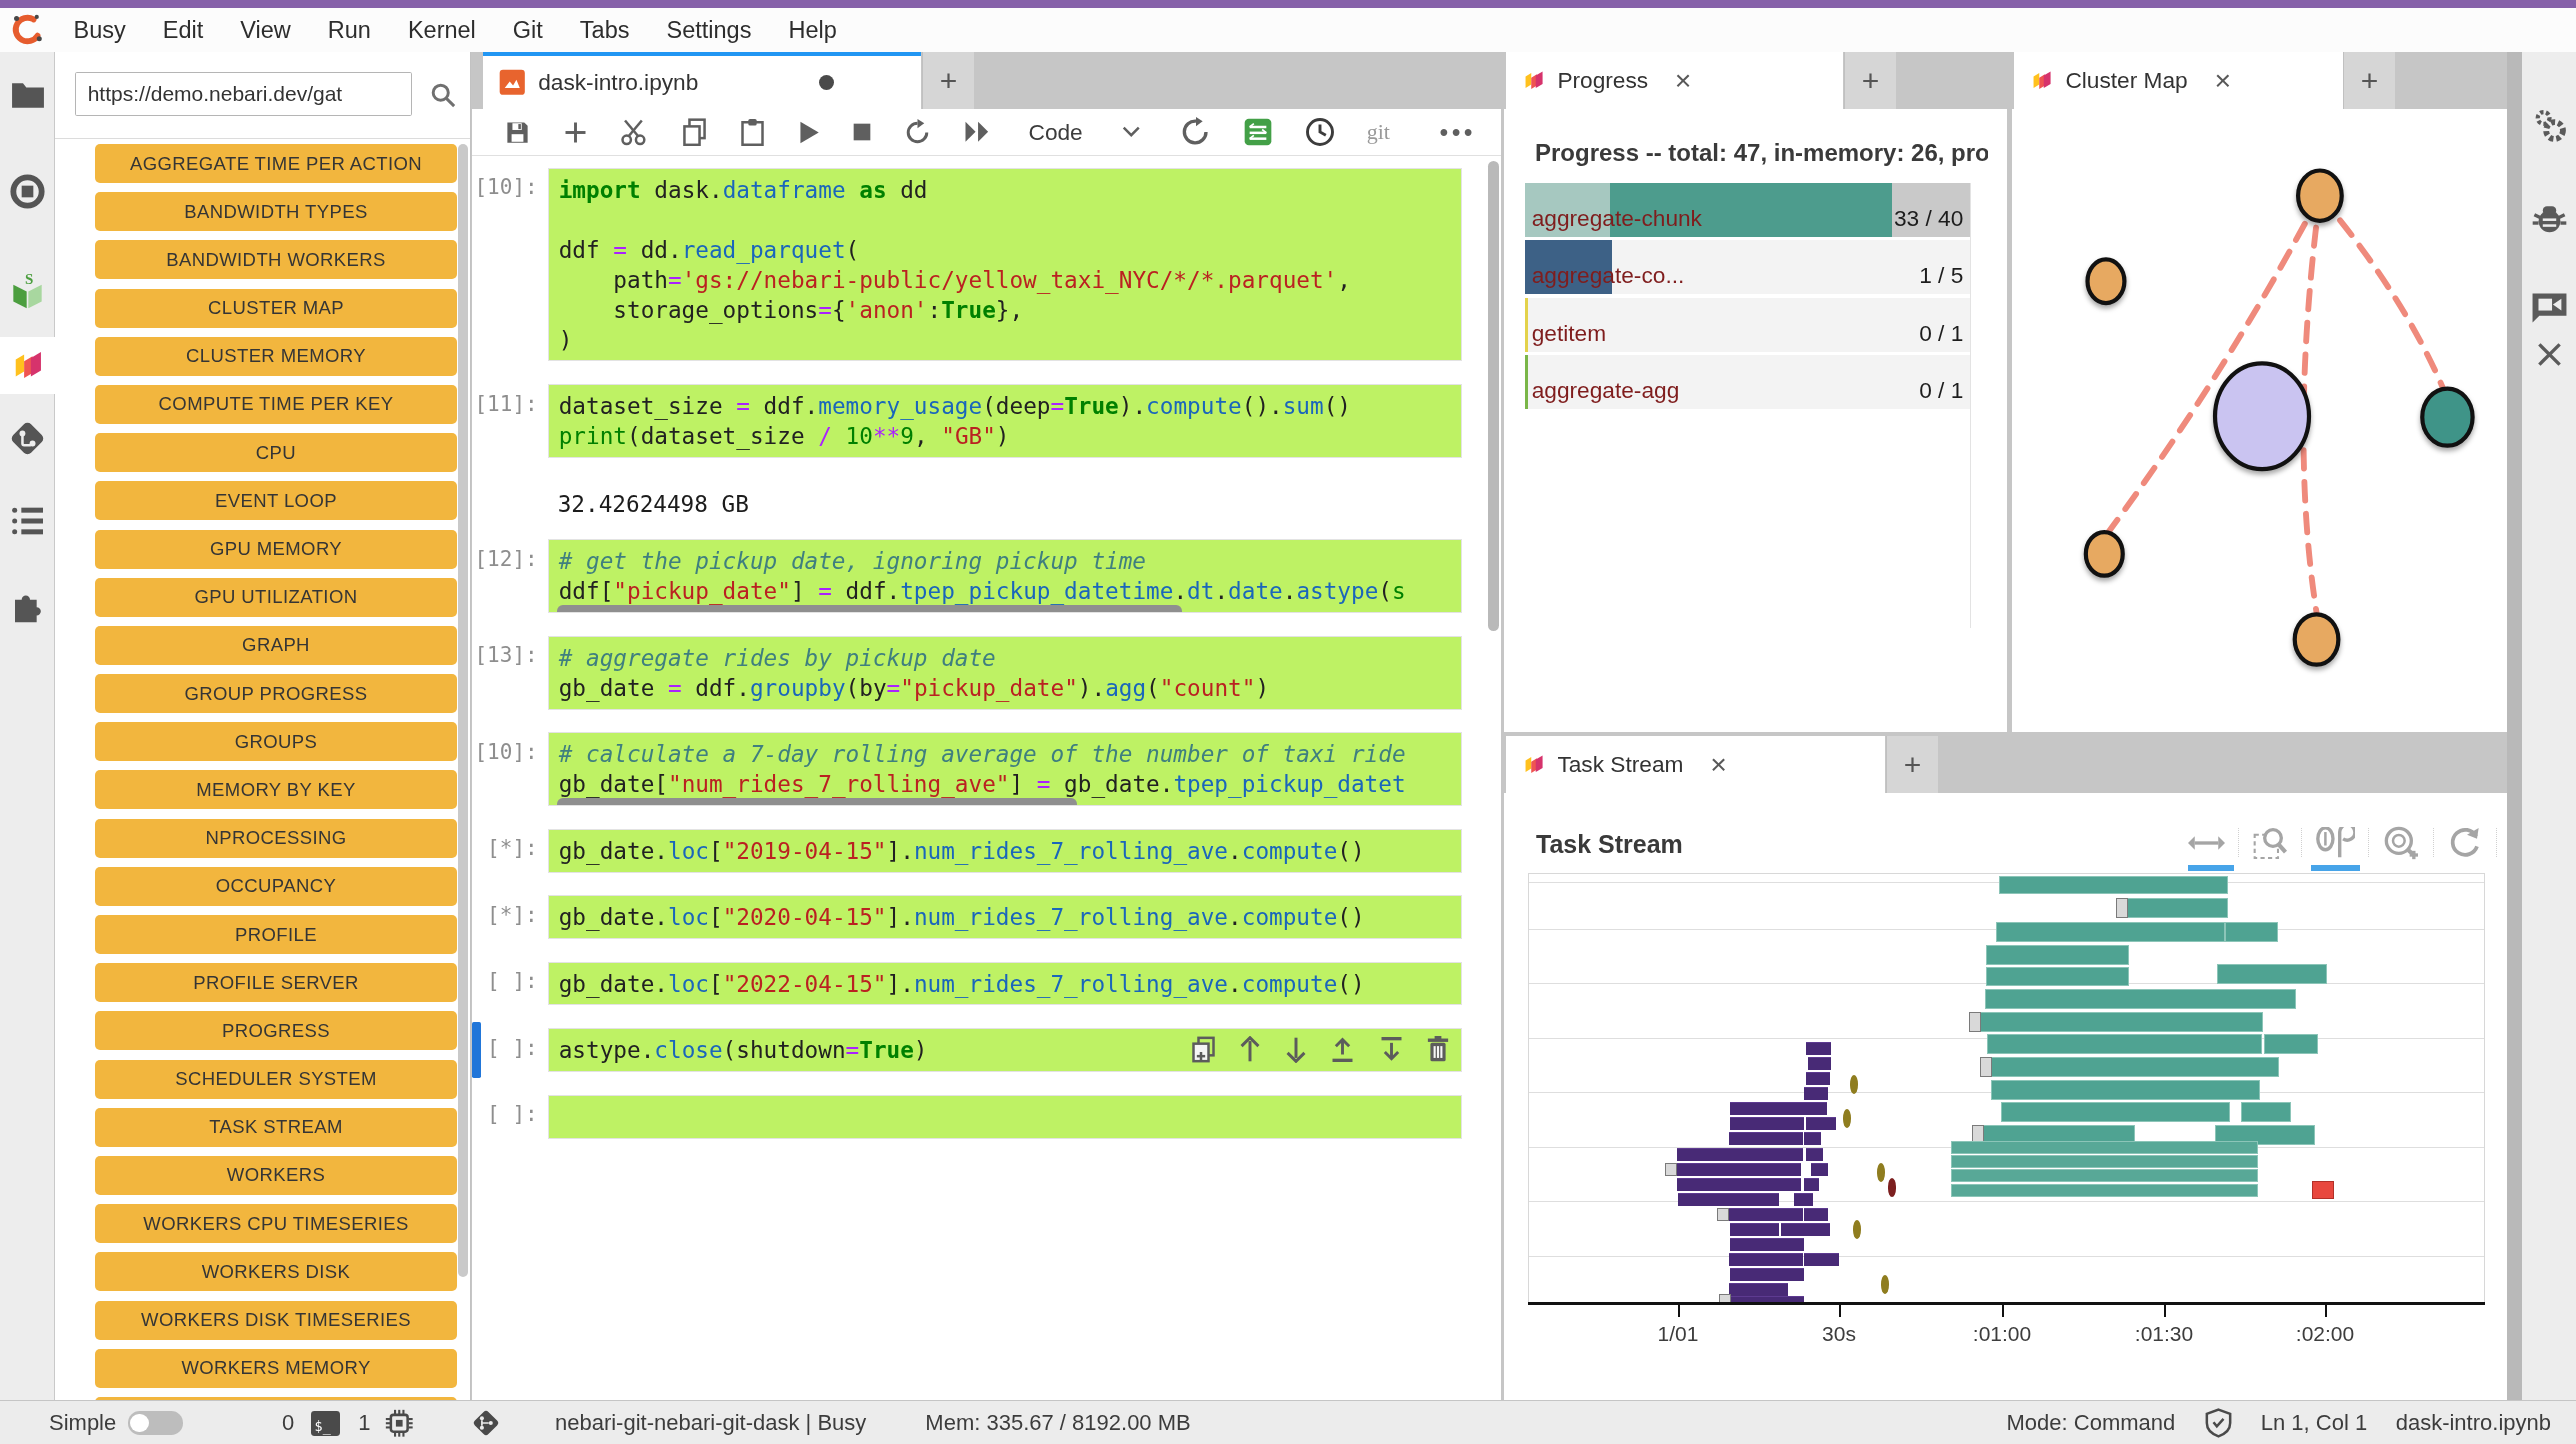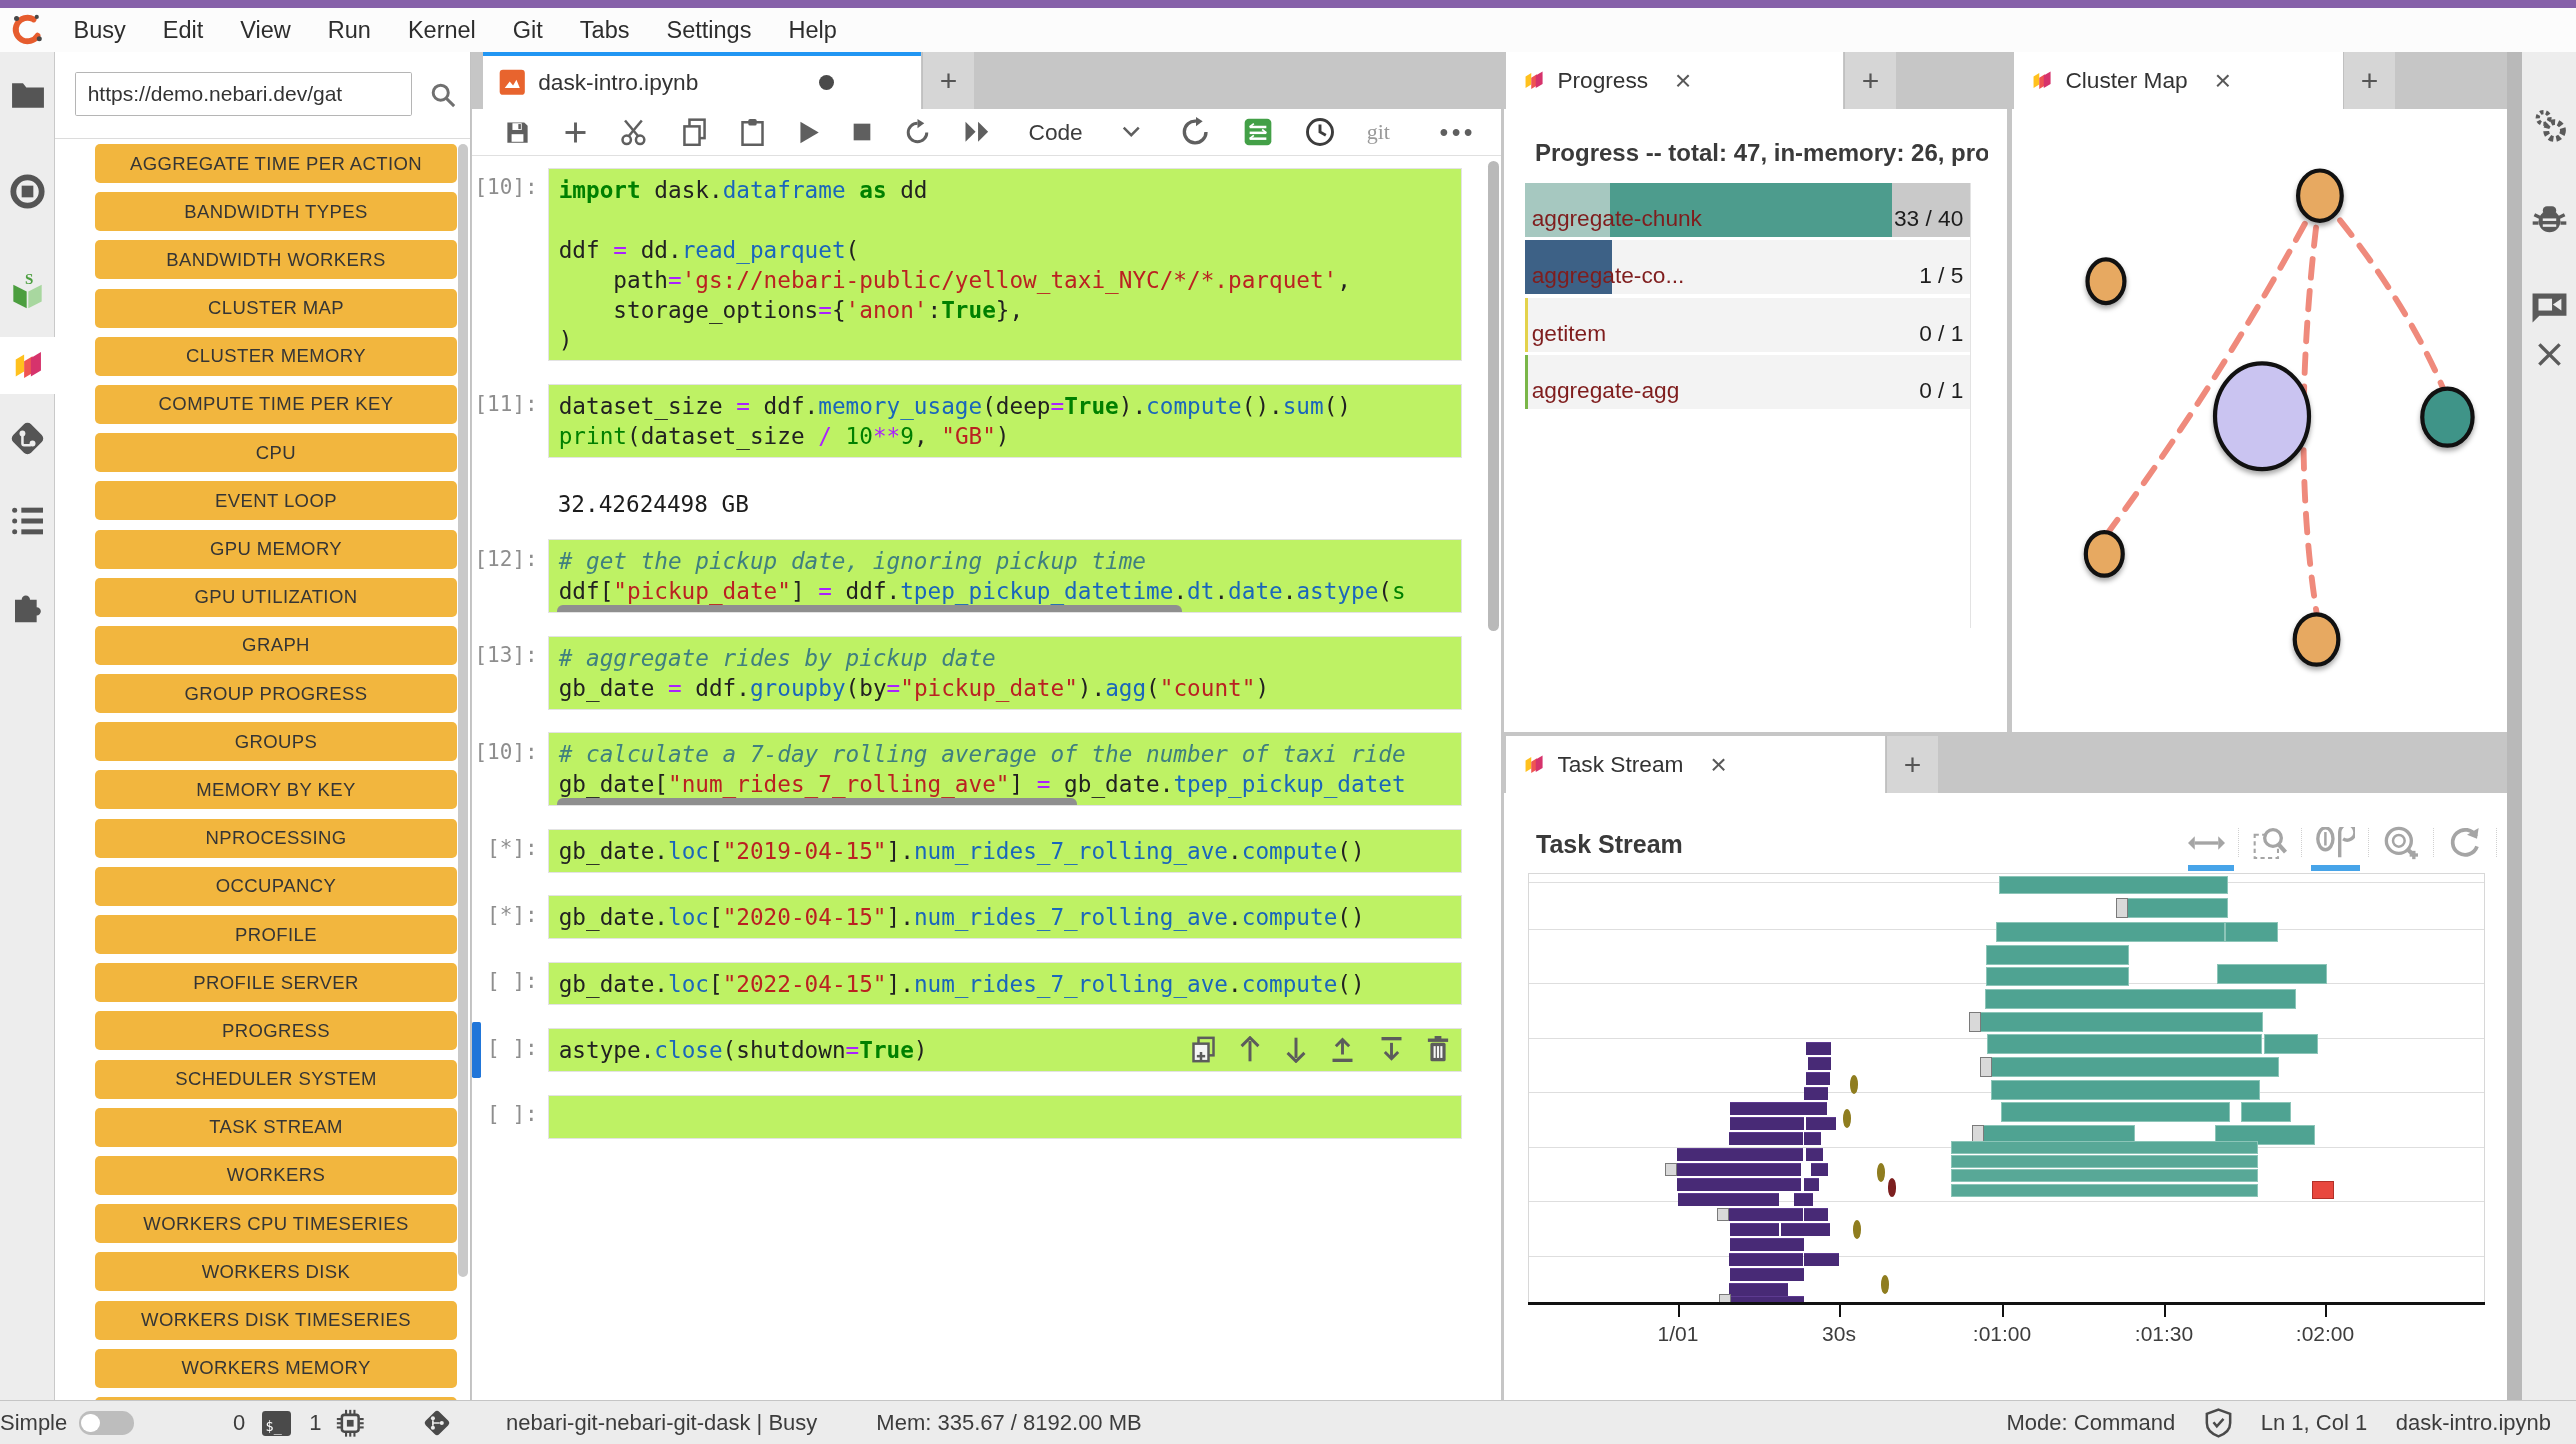--- a/index.html
+++ b/index.html
@@ -696,21 +696,21 @@
   </div>
   <div class="rail-icon" style="width:54px;top:275px">
     <svg width="27" height="27" viewBox="0 0 32 32">
         <line x1="4" y1="4" x2="28" y2="28" stroke="#5a5a5a" stroke-width="4"></line>
         <line x1="28" y1="4" x2="4" y2="28" stroke="#5a5a5a" stroke-width="4"></line>
       </svg>
   </div>
 </div>
 
 <div id="status-bar" class="abs">
-  <span style="">Simple</span>
+  <span style="margin-left:49px">Simple</span>
   <span id="sb-toggle">
       <span class="knob"></span>
     </span>
   <span style="margin-left:99px">0</span>
   <span class="sb-icon" style="margin-left:17px">
       <span id="sb-terminal">$_</span>
     </span>
   <span style="margin-left:18.5px">1</span>
   <span class="sb-icon" style="margin-left:15px">
     <svg width="28.5" height="28.5" viewBox="0 0 34 34">

